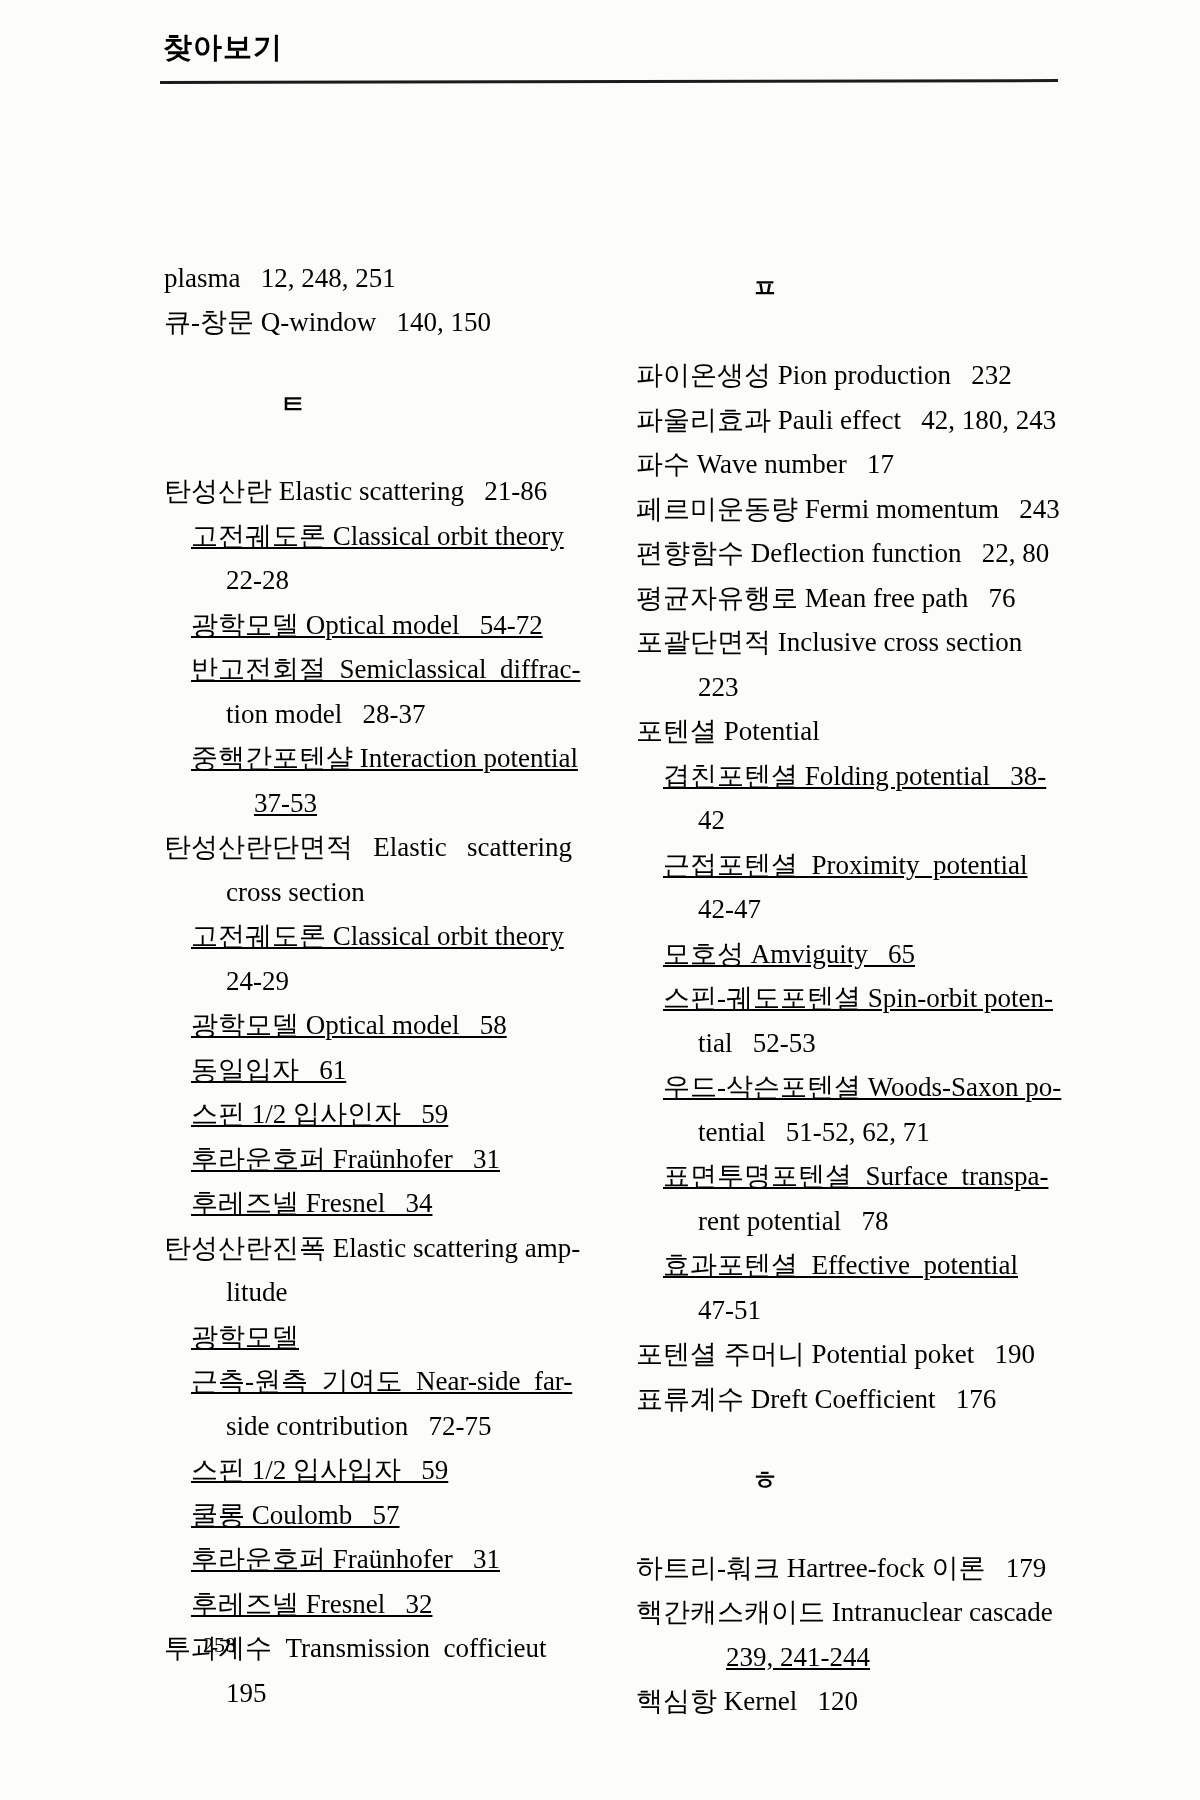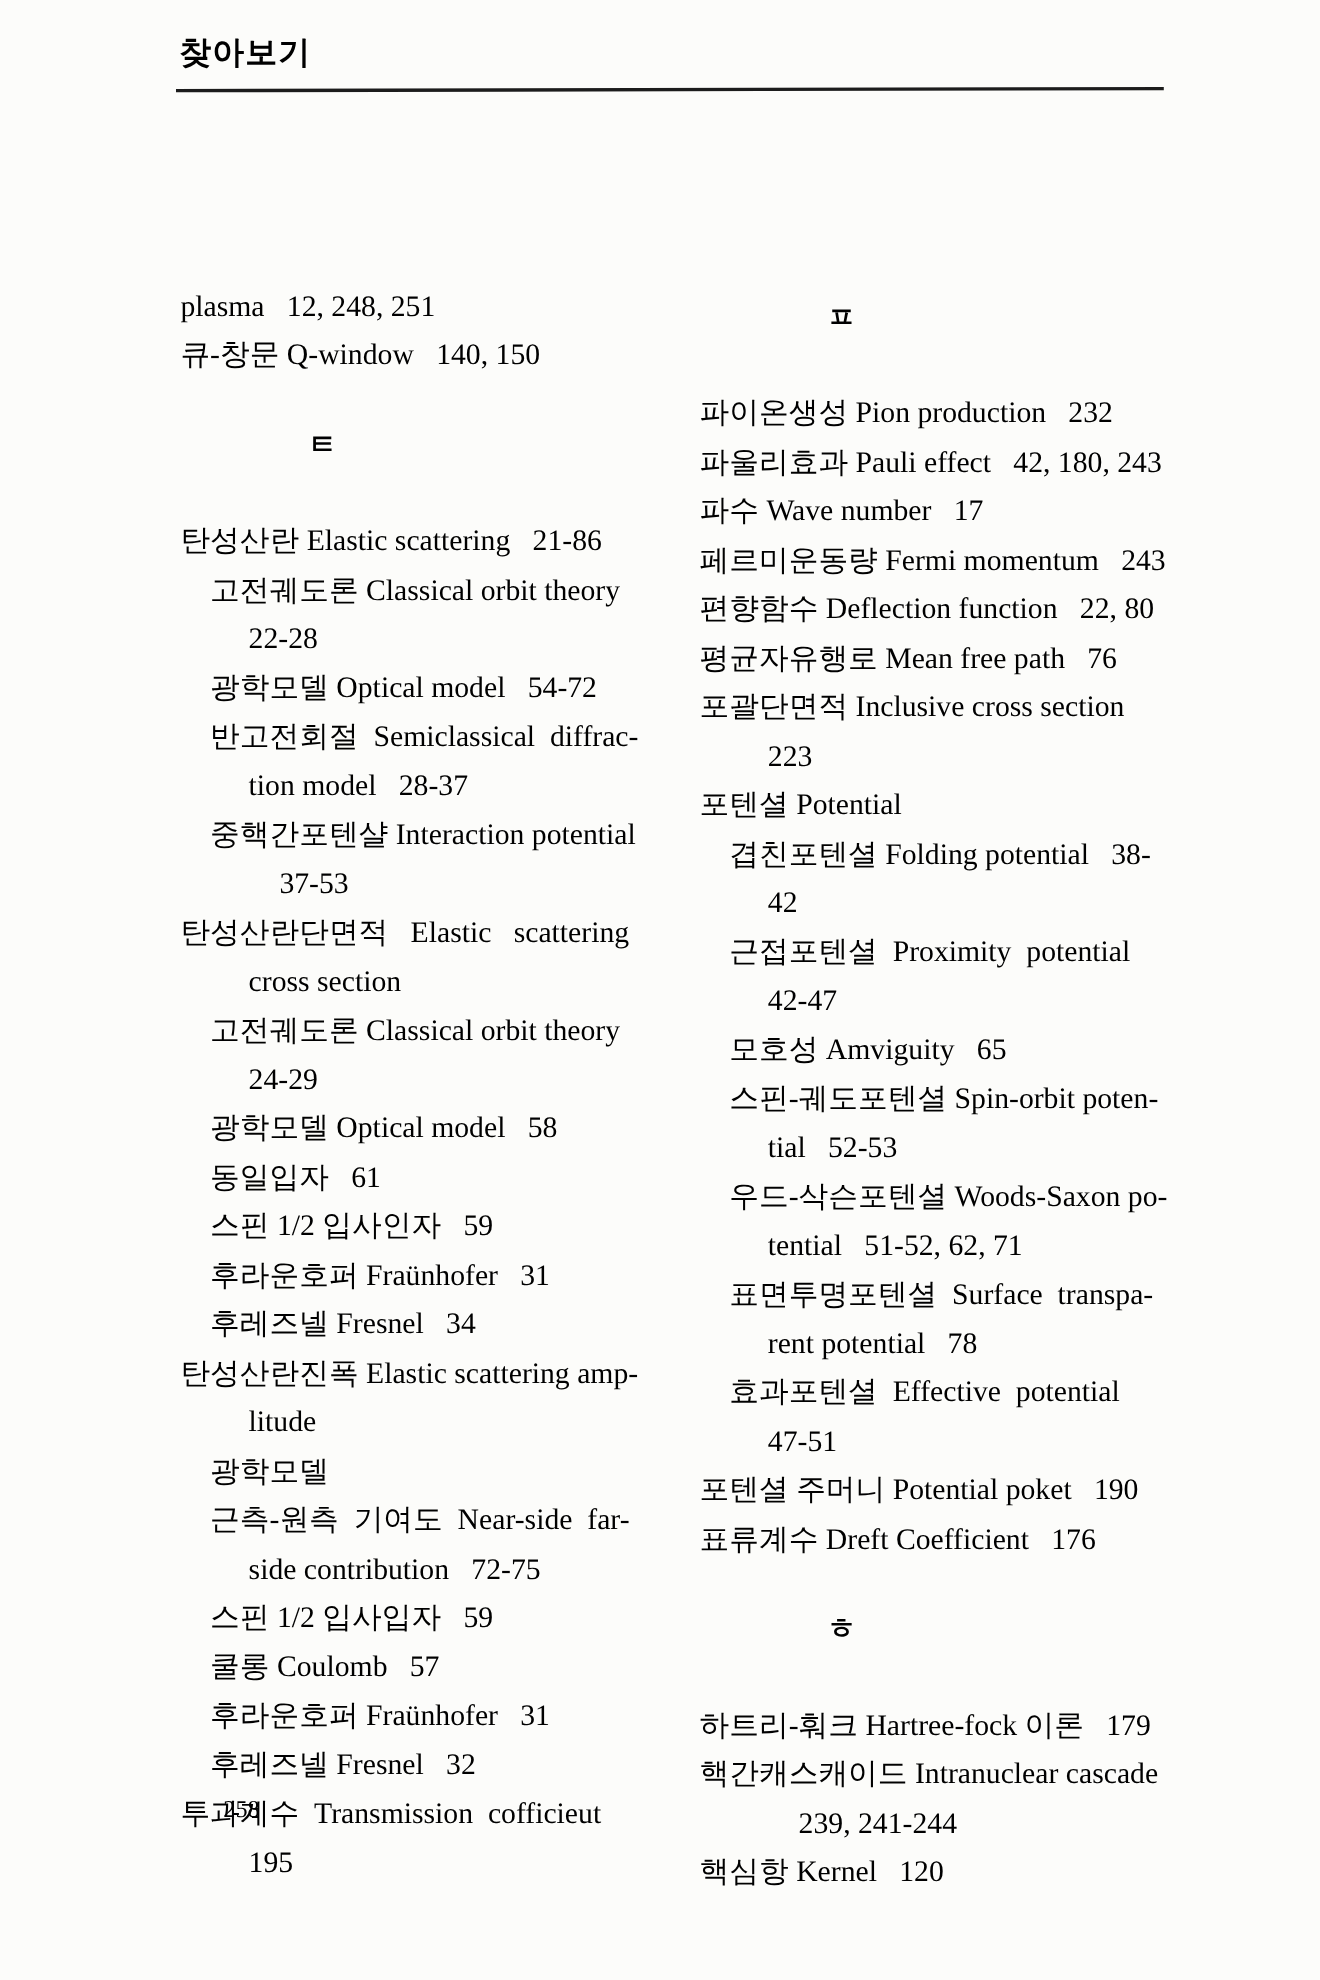--- a/index.html
+++ b/index.html
@@ -24,23 +24,23 @@
   }
   .col{
     position:absolute;
     font-size:27px;
     line-height:44.5px;
     white-space:pre;
   }
   .col-left{left:164px;top:122px;width:460px;}
   .col-right{left:636px;top:95px;width:470px;}
   .row{height:44.5px;}
-  .row.ind1{padding-left:27px;}
+  .row.ind1{padding-left:27px;text-decoration:underline;}
   .row.ind2{padding-left:62px;}
-  .row.ind3{padding-left:90px;}
+  .row.ind3{padding-left:90px;text-decoration:underline;}
   .row.section{
     font-weight:bold;
     padding-left:116px;
     margin-top:38px;
     margin-bottom:42px;
     font-size:26px;
     letter-spacing:1px;
   }
   .page-number{
     position:absolute;left:203px;top:1632px;

